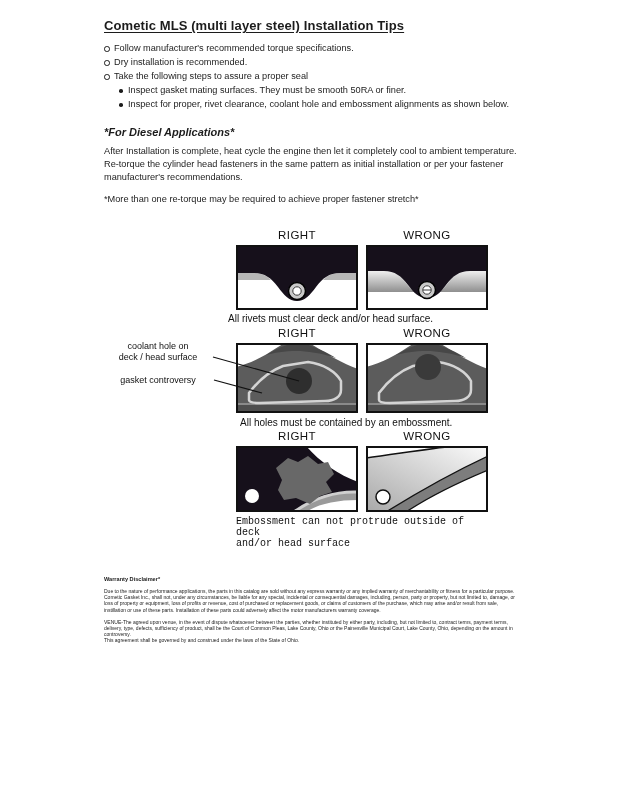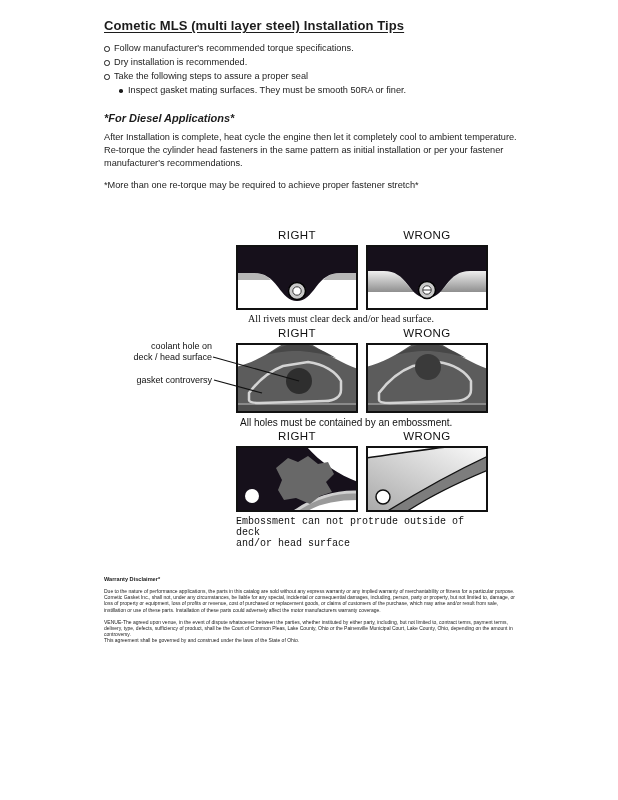--- a/index.html
+++ b/index.html
@@ -17,41 +17,42 @@
   .tips li.lvl2::before{content:"";position:absolute;left:1px;top:6px;width:3.5px;height:3.5px;
          background:#1c1c1c;border-radius:50%;}
   .diesel-h{font-size:11px;font-weight:bold;margin:15px 0 7px 0;font-style:italic;}
   .para{font-size:9.2px;line-height:13px;margin:0 0 9px 0;width:424px;}
   
   .figlabel{position:absolute;width:122px;text-align:center;font-size:11.5px;
             letter-spacing:.4px;color:#111;}
   .figbox{position:absolute;width:122px;}
   .figbox svg{display:block;}
   .caption{position:absolute;font-size:10px;line-height:11px;color:#111;}
-  .side-label{position:absolute;left:104px;width:108px;text-align:right;
+  .side-label{position:absolute;left:104px;width:108px;text-align:center;
               font-size:9px;line-height:11px;color:#111;}
   .annot{position:absolute;left:108px;top:338px;width:260px;height:70px;}
   
   .legal{position:absolute;left:104px;top:576px;width:416px;color:#222;}
   .legal-h{font-size:5.6px;font-weight:bold;margin:0 0 6px 0;}
   .legal p{font-size:5px;line-height:6.2px;margin:0 0 6px 0;}
   .footer-code{position:absolute;left:390px;top:756px;font-size:12.5px;color:#1d4ed8;}
 </style>
 </head>
 <body>
 
 <div class="page">
 
   <div class="intro">
     <h1 class="title">Cometic MLS (multi layer steel) Installation Tips</h1>
     <ul class="tips">
       <li class="lvl1">Follow manufacturer's recommended torque specifications.</li>
       <li class="lvl1">Dry installation is recommended.</li>
       <li class="lvl1">Take the following steps to assure a proper seal</li>
       <li class="lvl2">Inspect gasket mating surfaces.  They must be smooth 50RA or finer.</li>
+      <li class="lvl2">Inspect for proper, rivet clearance, coolant hole and embossment alignments as shown below.</li>
     </ul>
     <h2 class="diesel-h">*For Diesel Applications*</h2>
     <p class="para">After Installation is complete, heat cycle the engine then let it completely cool to ambient temperature. Re-torque the cylinder head fasteners in the same pattern as initial installation or per your fastener manufacturer's recommendations.</p>
     <p class="para">*More than one re-torque may be required to achieve proper fastener stretch*</p>
   </div>
 
   <div class="figlabel" style="left:236px;top:229px;">RIGHT</div>
   <div class="figlabel" style="left:366px;top:229px;">WRONG</div>
 
   <div class="figbox" style="left:236px;top:245px;">
@@ -78,21 +79,21 @@
       <path d="M0,26 H18 C28,26 34,30 40,38 C44,43 47,46 49,47 H0 Z" fill="url(#g1w)"></path>
       <path d="M122,26 H104 C94,26 88,30 82,38 C78,43 75,46 73,47 H122 Z" fill="url(#g1w)"></path>
       <path d="M0,0 H122 V26 H104 C93,26 87,31 80,40 C74,48 69,53 61,53 C53,53 48,48 42,40 C35,31 29,26 18,26 H0 Z" fill="#16101b"></path>
       <circle cx="61" cy="45" r="8.5" fill="#c9c9c9" stroke="#000" stroke-width="1.5"></circle>
       <circle cx="61" cy="45" r="4.2" fill="#ffffff" stroke="#3a3a3a" stroke-width="1"></circle>
       <line x1="57" y1="45" x2="65" y2="45" stroke="#3a3a3a" stroke-width="1"></line>
       <rect x="1" y="1" width="120" height="63" fill="none" stroke="#111" stroke-width="2"></rect>
     </svg>
   </div>
 
-  <div class="caption" style="left:248px;top:313px;font-family:Liberation Serif, serif;">All rivets must clear deck and/or head surface.</div>
+  <div class="caption" style="left:228px;top:313px;">All rivets must clear deck and/or head surface.</div>
 
   <div class="figlabel" style="left:236px;top:327px;">RIGHT</div>
   <div class="figlabel" style="left:366px;top:327px;">WRONG</div>
 
   <div class="side-label" style="top:341px;">
     <div>coolant hole on</div>
     <div>deck / head surface</div>
   </div>
   <div class="side-label" style="top:375px;">gasket controversy</div>
 

